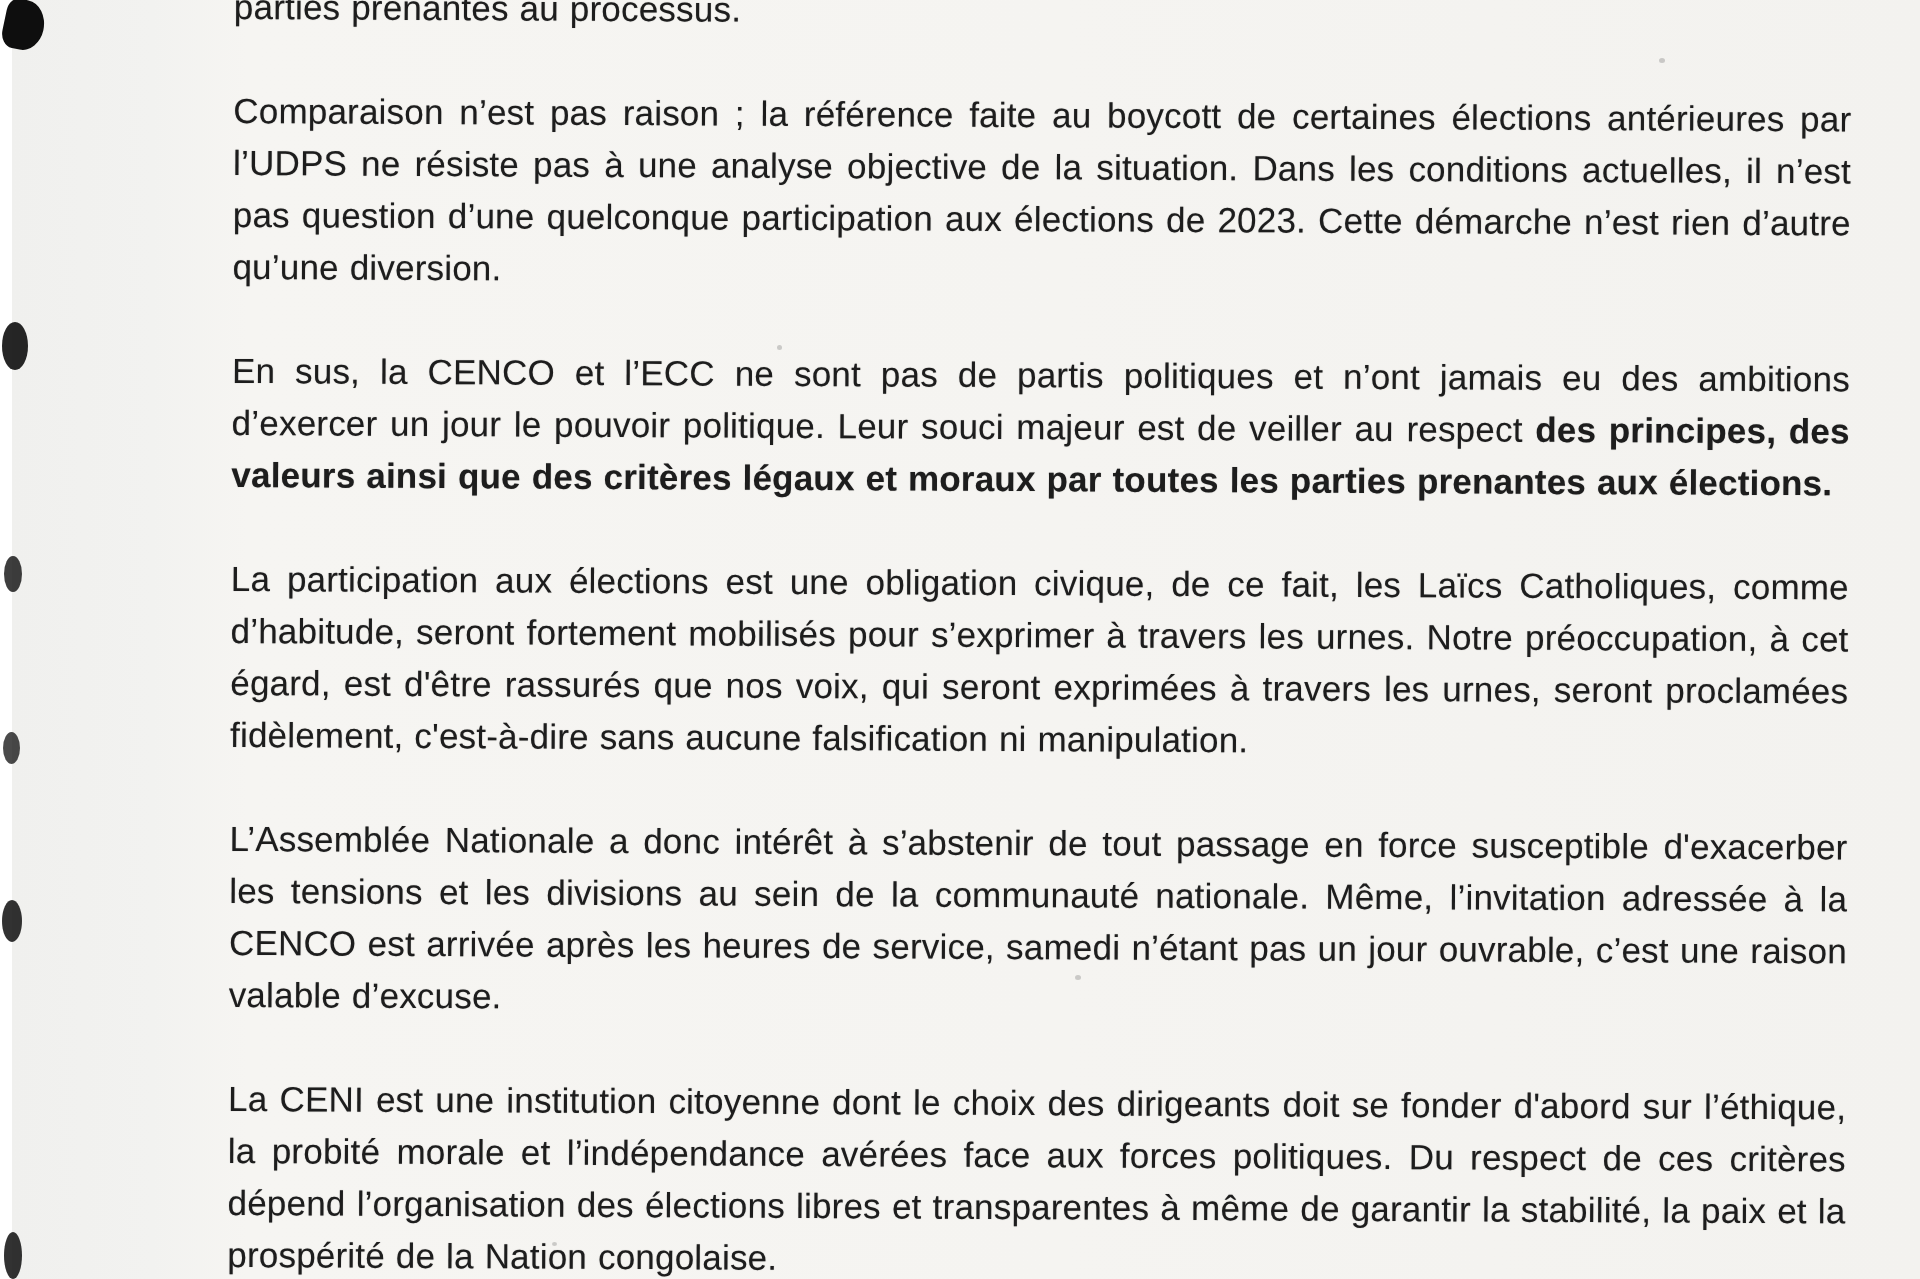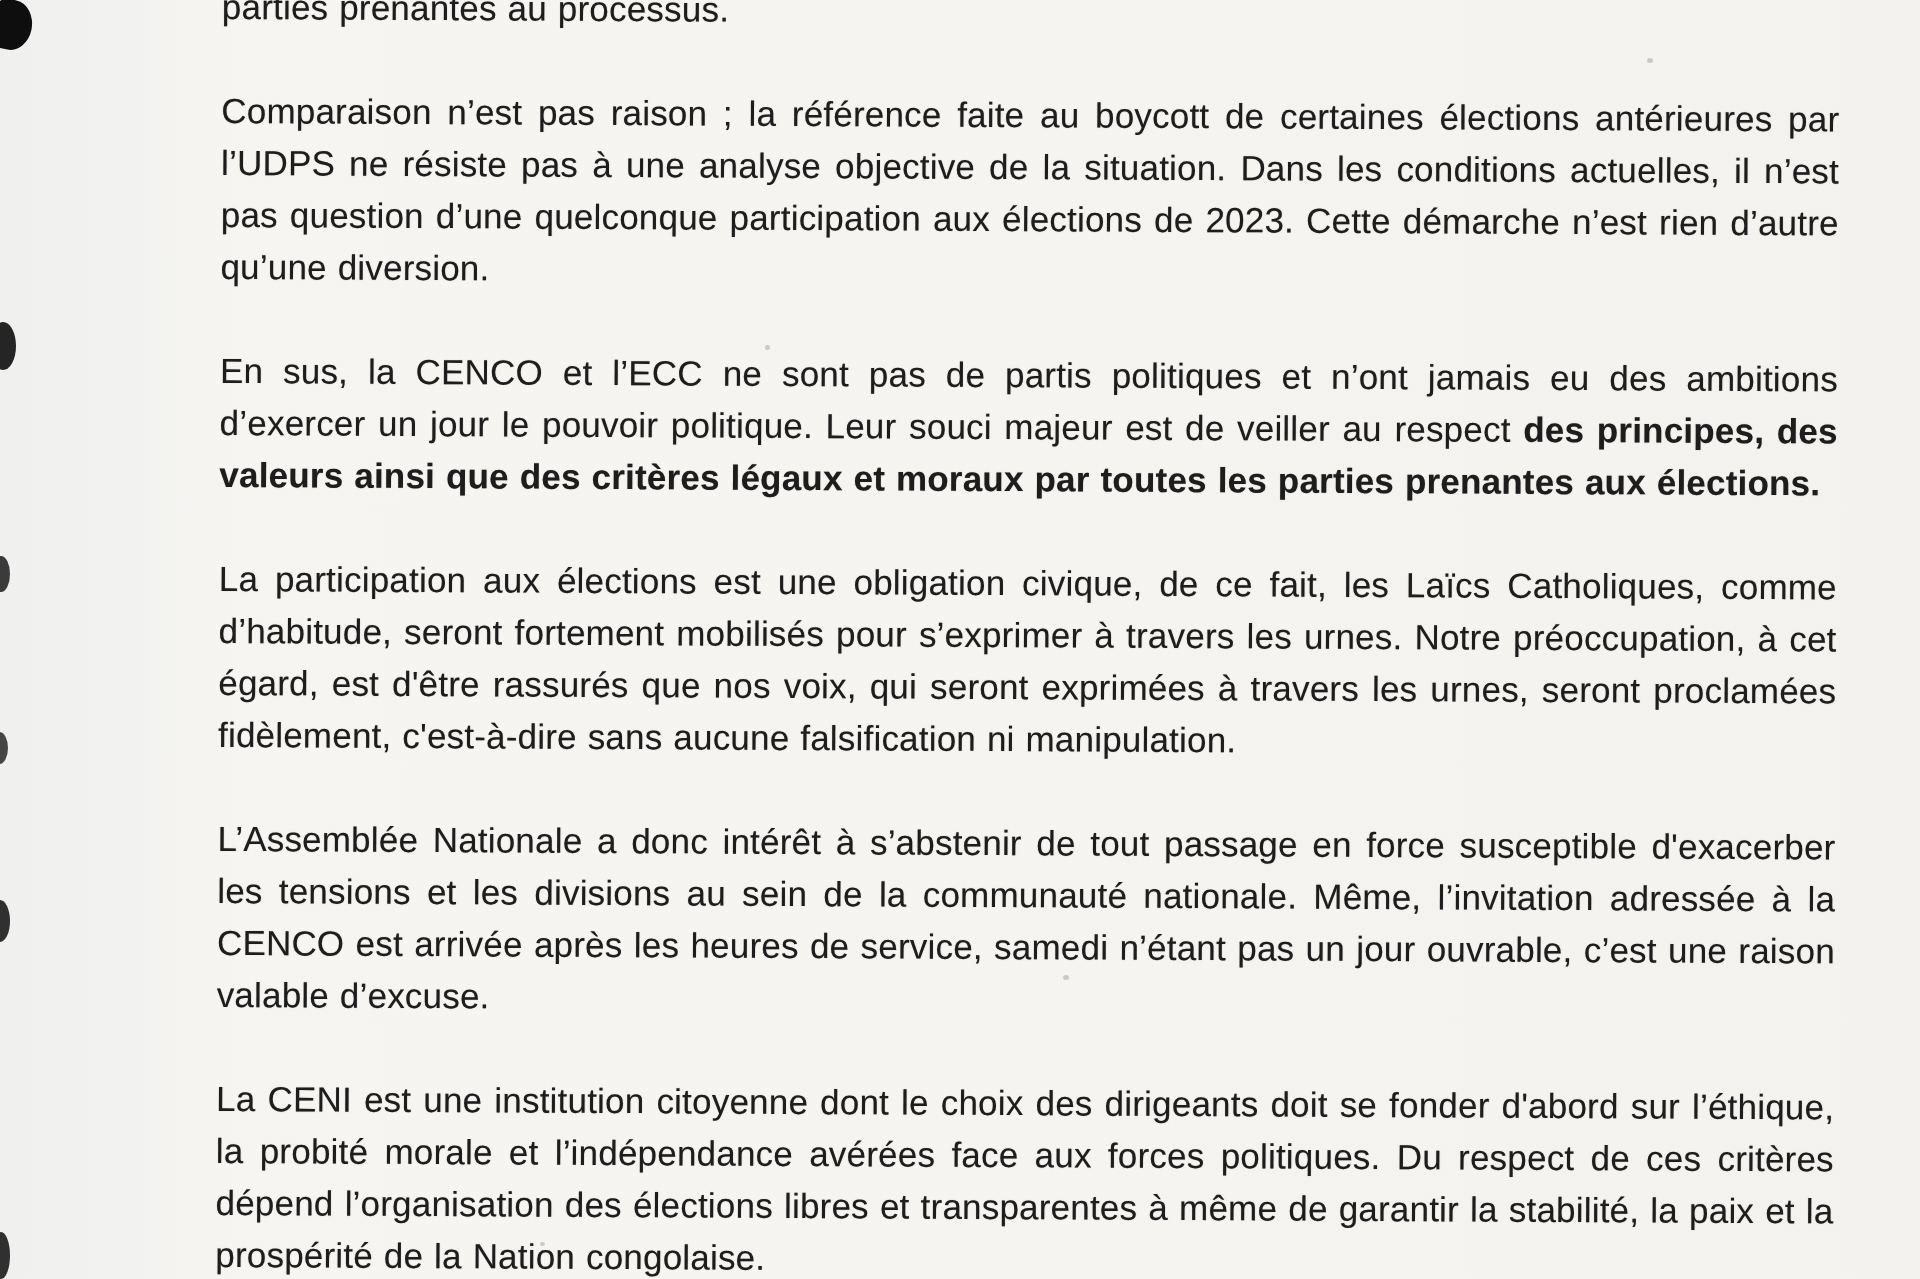--- a/index.html
+++ b/index.html
@@ -14,20 +14,21 @@
   .scan-page {
     position: absolute;
     inset: 0;
     background-color: #f5f4f1;
     background-image: linear-gradient(90deg,
       #f0f0ee 0px,
       #f2f2f0 140px,
       #f6f5f2 235px,
       #f5f4f1 55%,
       #f3f2ef 100%);
+    margin-left: 12px;
   }
 
   
   .text-block {
     position: absolute;
     left: 222px;
     top: -19px;
     width: 1618px;
     transform: rotate(0.3deg);
     transform-origin: 0 0;

